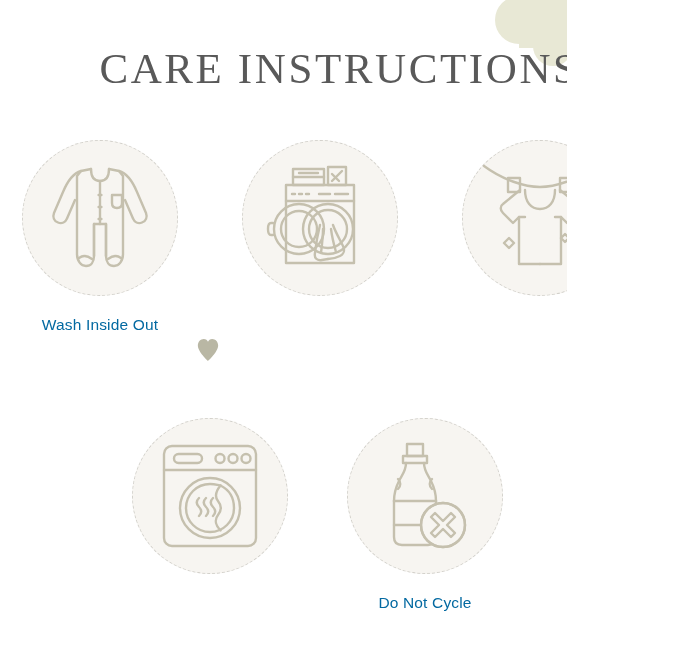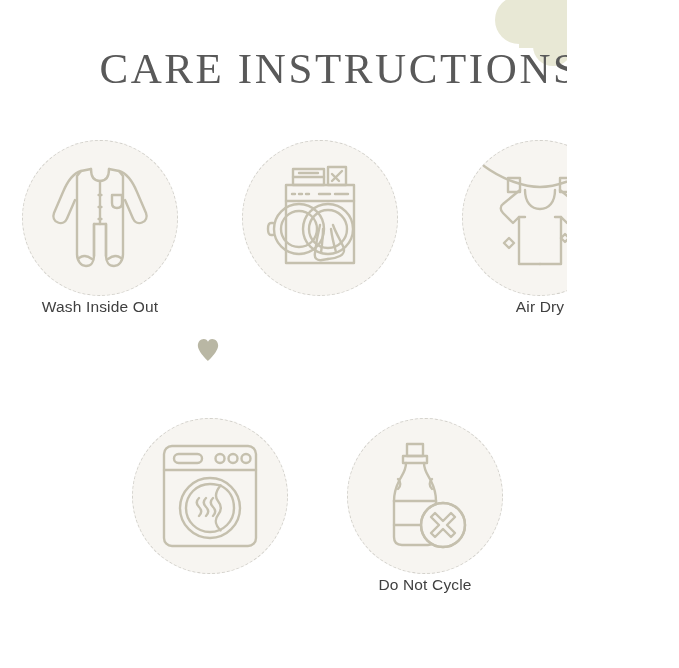--- a/index.html
+++ b/index.html
@@ -70,26 +70,27 @@
     background: #f7f5f1;
     border: 1px dashed #d3d1cb;
     box-sizing: border-box;
     display: flex;
     align-items: center;
     justify-content: center;
   }
   .disc svg { display: block; }
 
   .card-label {
+    margin-top: 18px;
     text-align: center;
     font-family: "Liberation Sans", sans-serif;
     font-size: 15.5px;
     font-weight: 400;
     line-height: 21px;
-    color: #404040;
+    color: #0369a1;
     letter-spacing: 0.15px;
   }
   .card-label .sub { display: block; }
 
   
   #card-wash-inside-out { left: 22px;  top: 140px; }
   #card-machine-wash    { left: 242px; top: 140px; }
   #card-air-dry         { left: 462px; top: 140px; }
   
   #card-tumble-dry      { left: 132px; top: 418px; }
@@ -200,23 +201,20 @@
           <path d="M79 30 L96 44 C99 46 99 50 96 53 L86 63 L80 57 L80 104 L59 104"></path>
 
           <path d="M38 57 L44 57 M80 57 L74 57"></path>
 
           <path d="M28 78 L33 83 L28 88 L23 83 Z"></path>
           <path d="M84 74 L88 78 L84 82 L80 78 Z"></path>
           <path d="M96 88 L100 92 L96 96 L92 92 Z"></path>
         </g>
       </svg>
     </div>
-    <div class="card-label">
-      <span>Air Dry</span>
-    </div>
   </div>
 
   <svg class="heart-deco heart-mid-row" viewBox="0 0 24 26" aria-hidden="true">
     <path d="M12 25 C12 25 1 15 1 8.2 C1 4 4 1 7.4 1 C9.7 1 11.3 2.4 12 4 C12.7 2.4 14.3 1 16.6 1 C20 1 23 4 23 8.2 C23 15 12 25 12 25 Z" fill="#b9b7a4"></path>
   </svg>
 
   <div class="card" id="card-tumble-dry">
     <div class="disc">
       <svg width="100" height="104" viewBox="0 0 100 104" aria-hidden="true">
         <g fill="none" stroke="#c5c0ae" stroke-width="2.4" stroke-linecap="round" stroke-linejoin="round">

